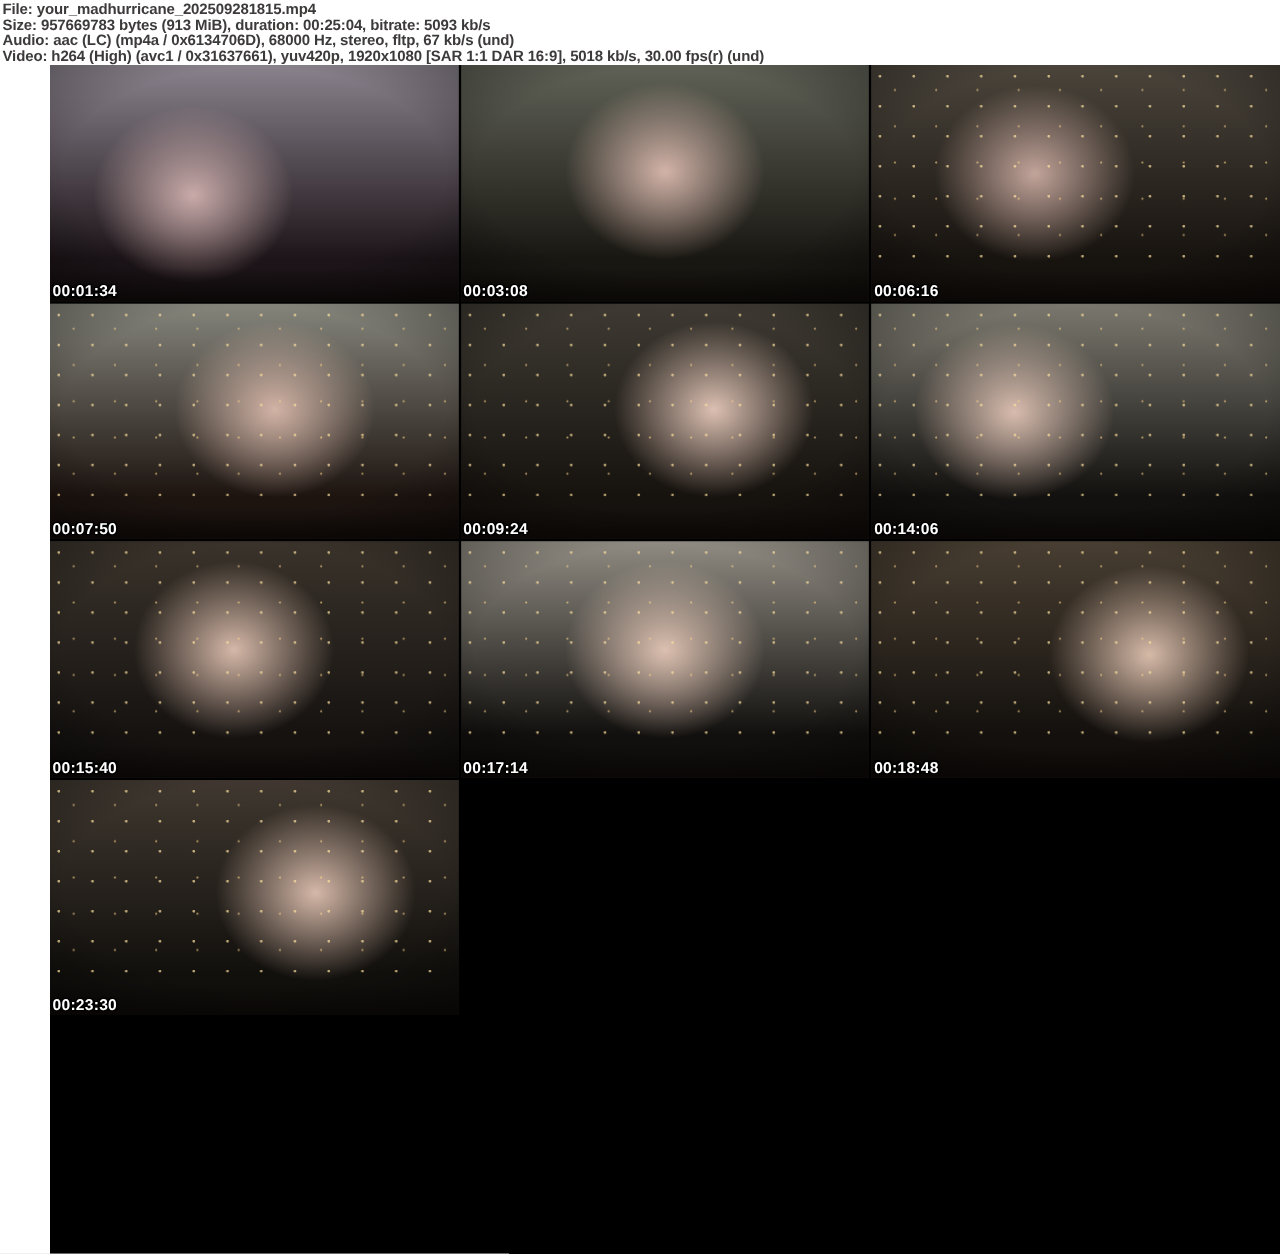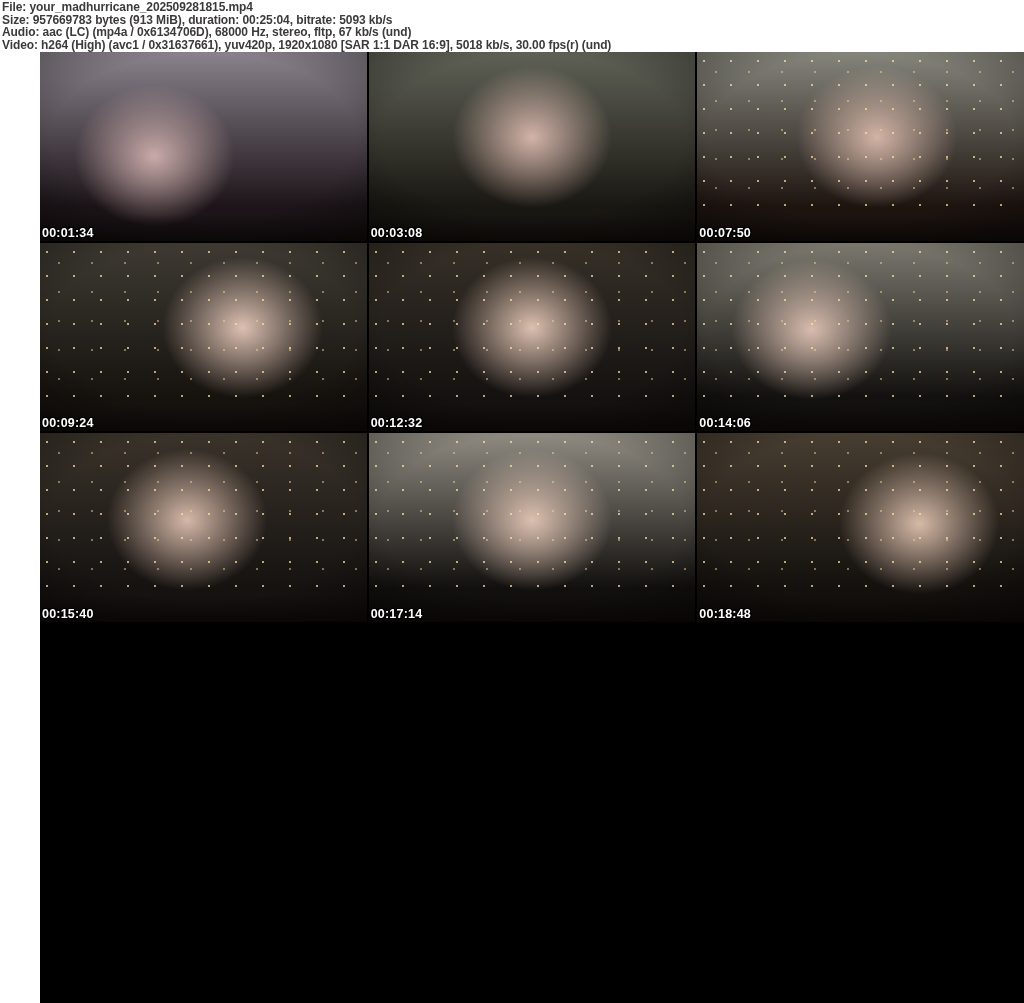--- a/index.html
+++ b/index.html
@@ -91,36 +91,39 @@
     <div class="line">Video: h264 (High) (avc1 / 0x31637661), yuv420p, 1920x1080 [SAR 1:1 DAR 16:9], 5018 kb/s, 30.00 fps(r) (und)</div>
   </div>
 
   <div class="grid">
     <div class="thumb" style="--wall: #8a828c; --base: #1c1418; --glow: #c9aaa9; --gx: 35%; --gy: 55%;">
         <span class="ts">00:01:34</span>
       </div>
     <div class="thumb" style="--wall: #5f6156; --base: #191712; --glow: #d3b3a8; --gx: 50%; --gy: 45%;">
         <span class="ts">00:03:08</span>
       </div>
+    <div class="thumb lights" style="--wall: #4a443b; --base: #17130f; --glow: #c2a49a; --gx: 40%; --gy: 46%;">
+        <span class="ts">00:06:16</span>
+      </div>
     <div class="thumb lights" style="--wall: #85857c; --base: #1d1410; --glow: #d2b3a5; --gx: 55%; --gy: 45%;">
         <span class="ts">00:07:50</span>
       </div>
     <div class="thumb lights" style="--wall: #3e3a33; --base: #16120e; --glow: #dcc0b2; --gx: 62%; --gy: 45%;">
         <span class="ts">00:09:24</span>
-      </div>
-    <div class="thumb lights" style="--wall: #363028; --base: #141110; --glow: #dcc0b0; --gx: 50%; --gy: 45%;">
-        <span class="ts">00:12:32</span>
       </div>
     <div class="thumb lights" style="--wall: #7a786e; --base: #13110f; --glow: #d8bcae; --gx: 35%; --gy: 46%;">
         <span class="ts">00:14:06</span>
       </div>
     <div class="thumb lights" style="--wall: #3a332b; --base: #151210; --glow: #d5b8a8; --gx: 45%; --gy: 46%;">
         <span class="ts">00:15:40</span>
       </div>
     <div class="thumb lights" style="--wall: #8f8b82; --base: #12100e; --glow: #dcc0b0; --gx: 50%; --gy: 46%;">
         <span class="ts">00:17:14</span>
       </div>
     <div class="thumb lights" style="--wall: #483e32; --base: #13100d; --glow: #d6baa8; --gx: 68%; --gy: 48%;">
         <span class="ts">00:18:48</span>
       </div>
+    <div class="thumb lights" style="--wall: #403830; --base: #12100d; --glow: #d5b8a8; --gx: 65%; --gy: 48%;">
+        <span class="ts">00:23:30</span>
+      </div>
   </div>
 
 </div>
 
 </body></html>

